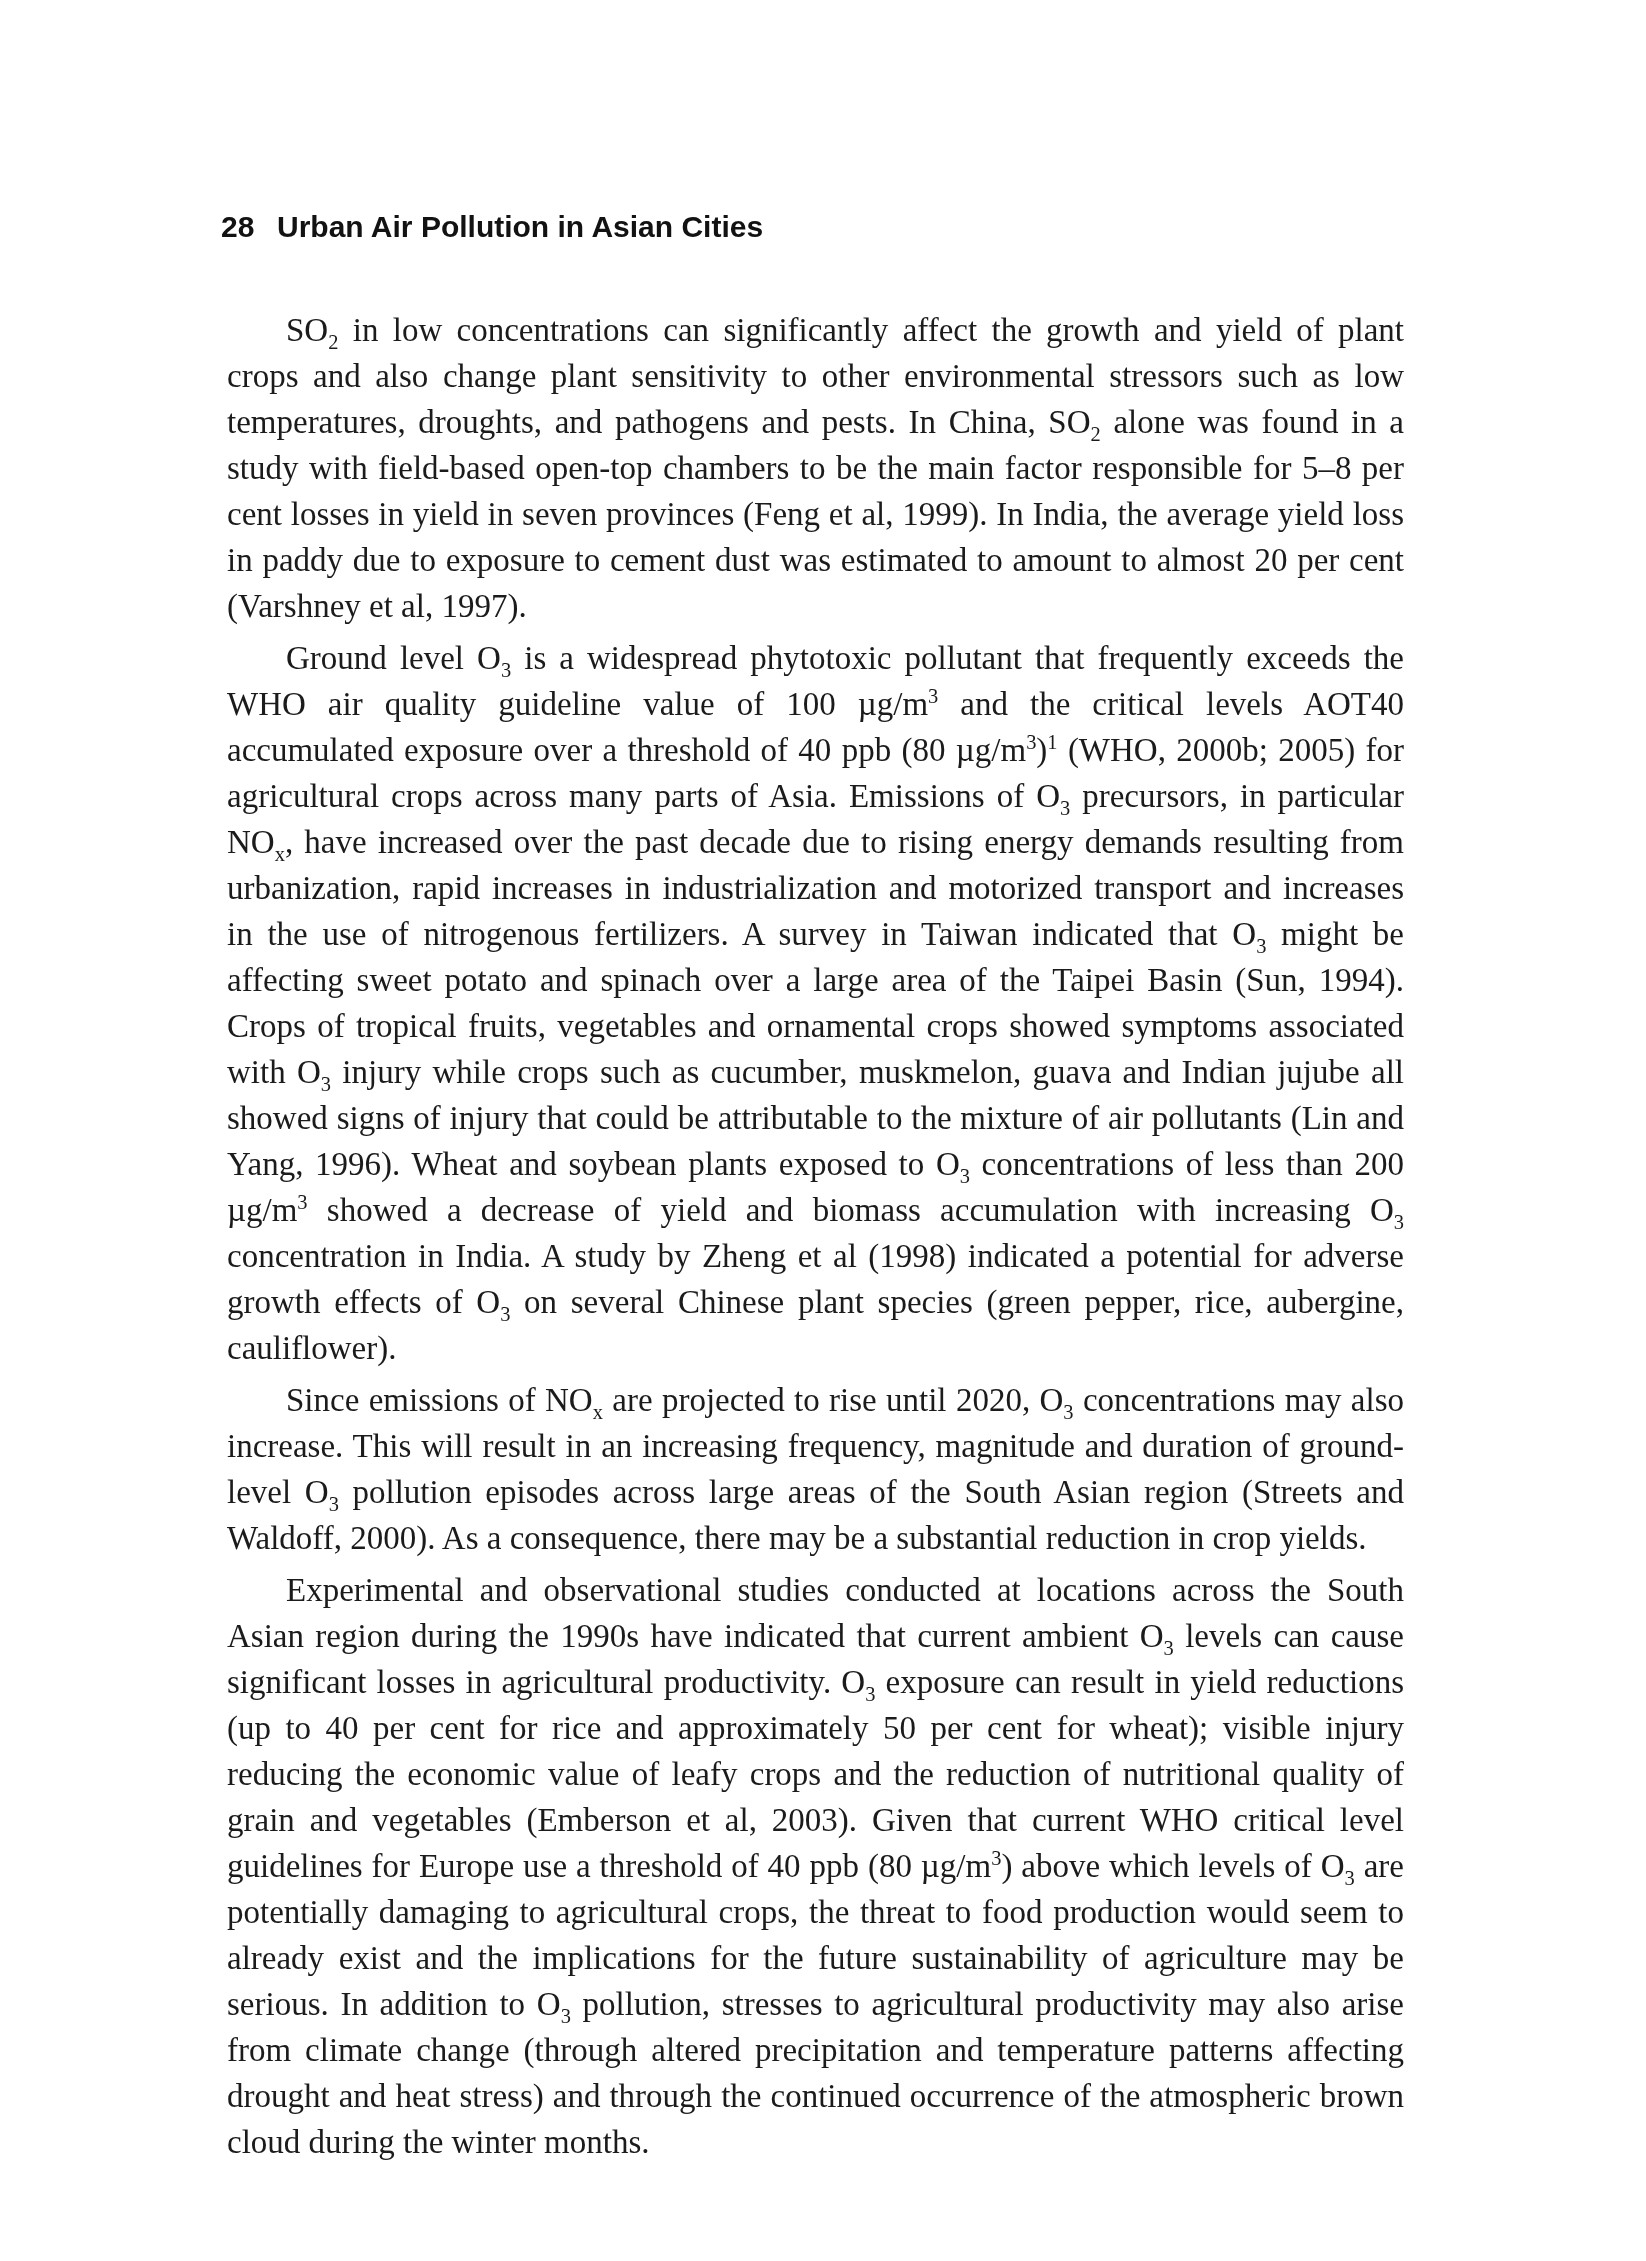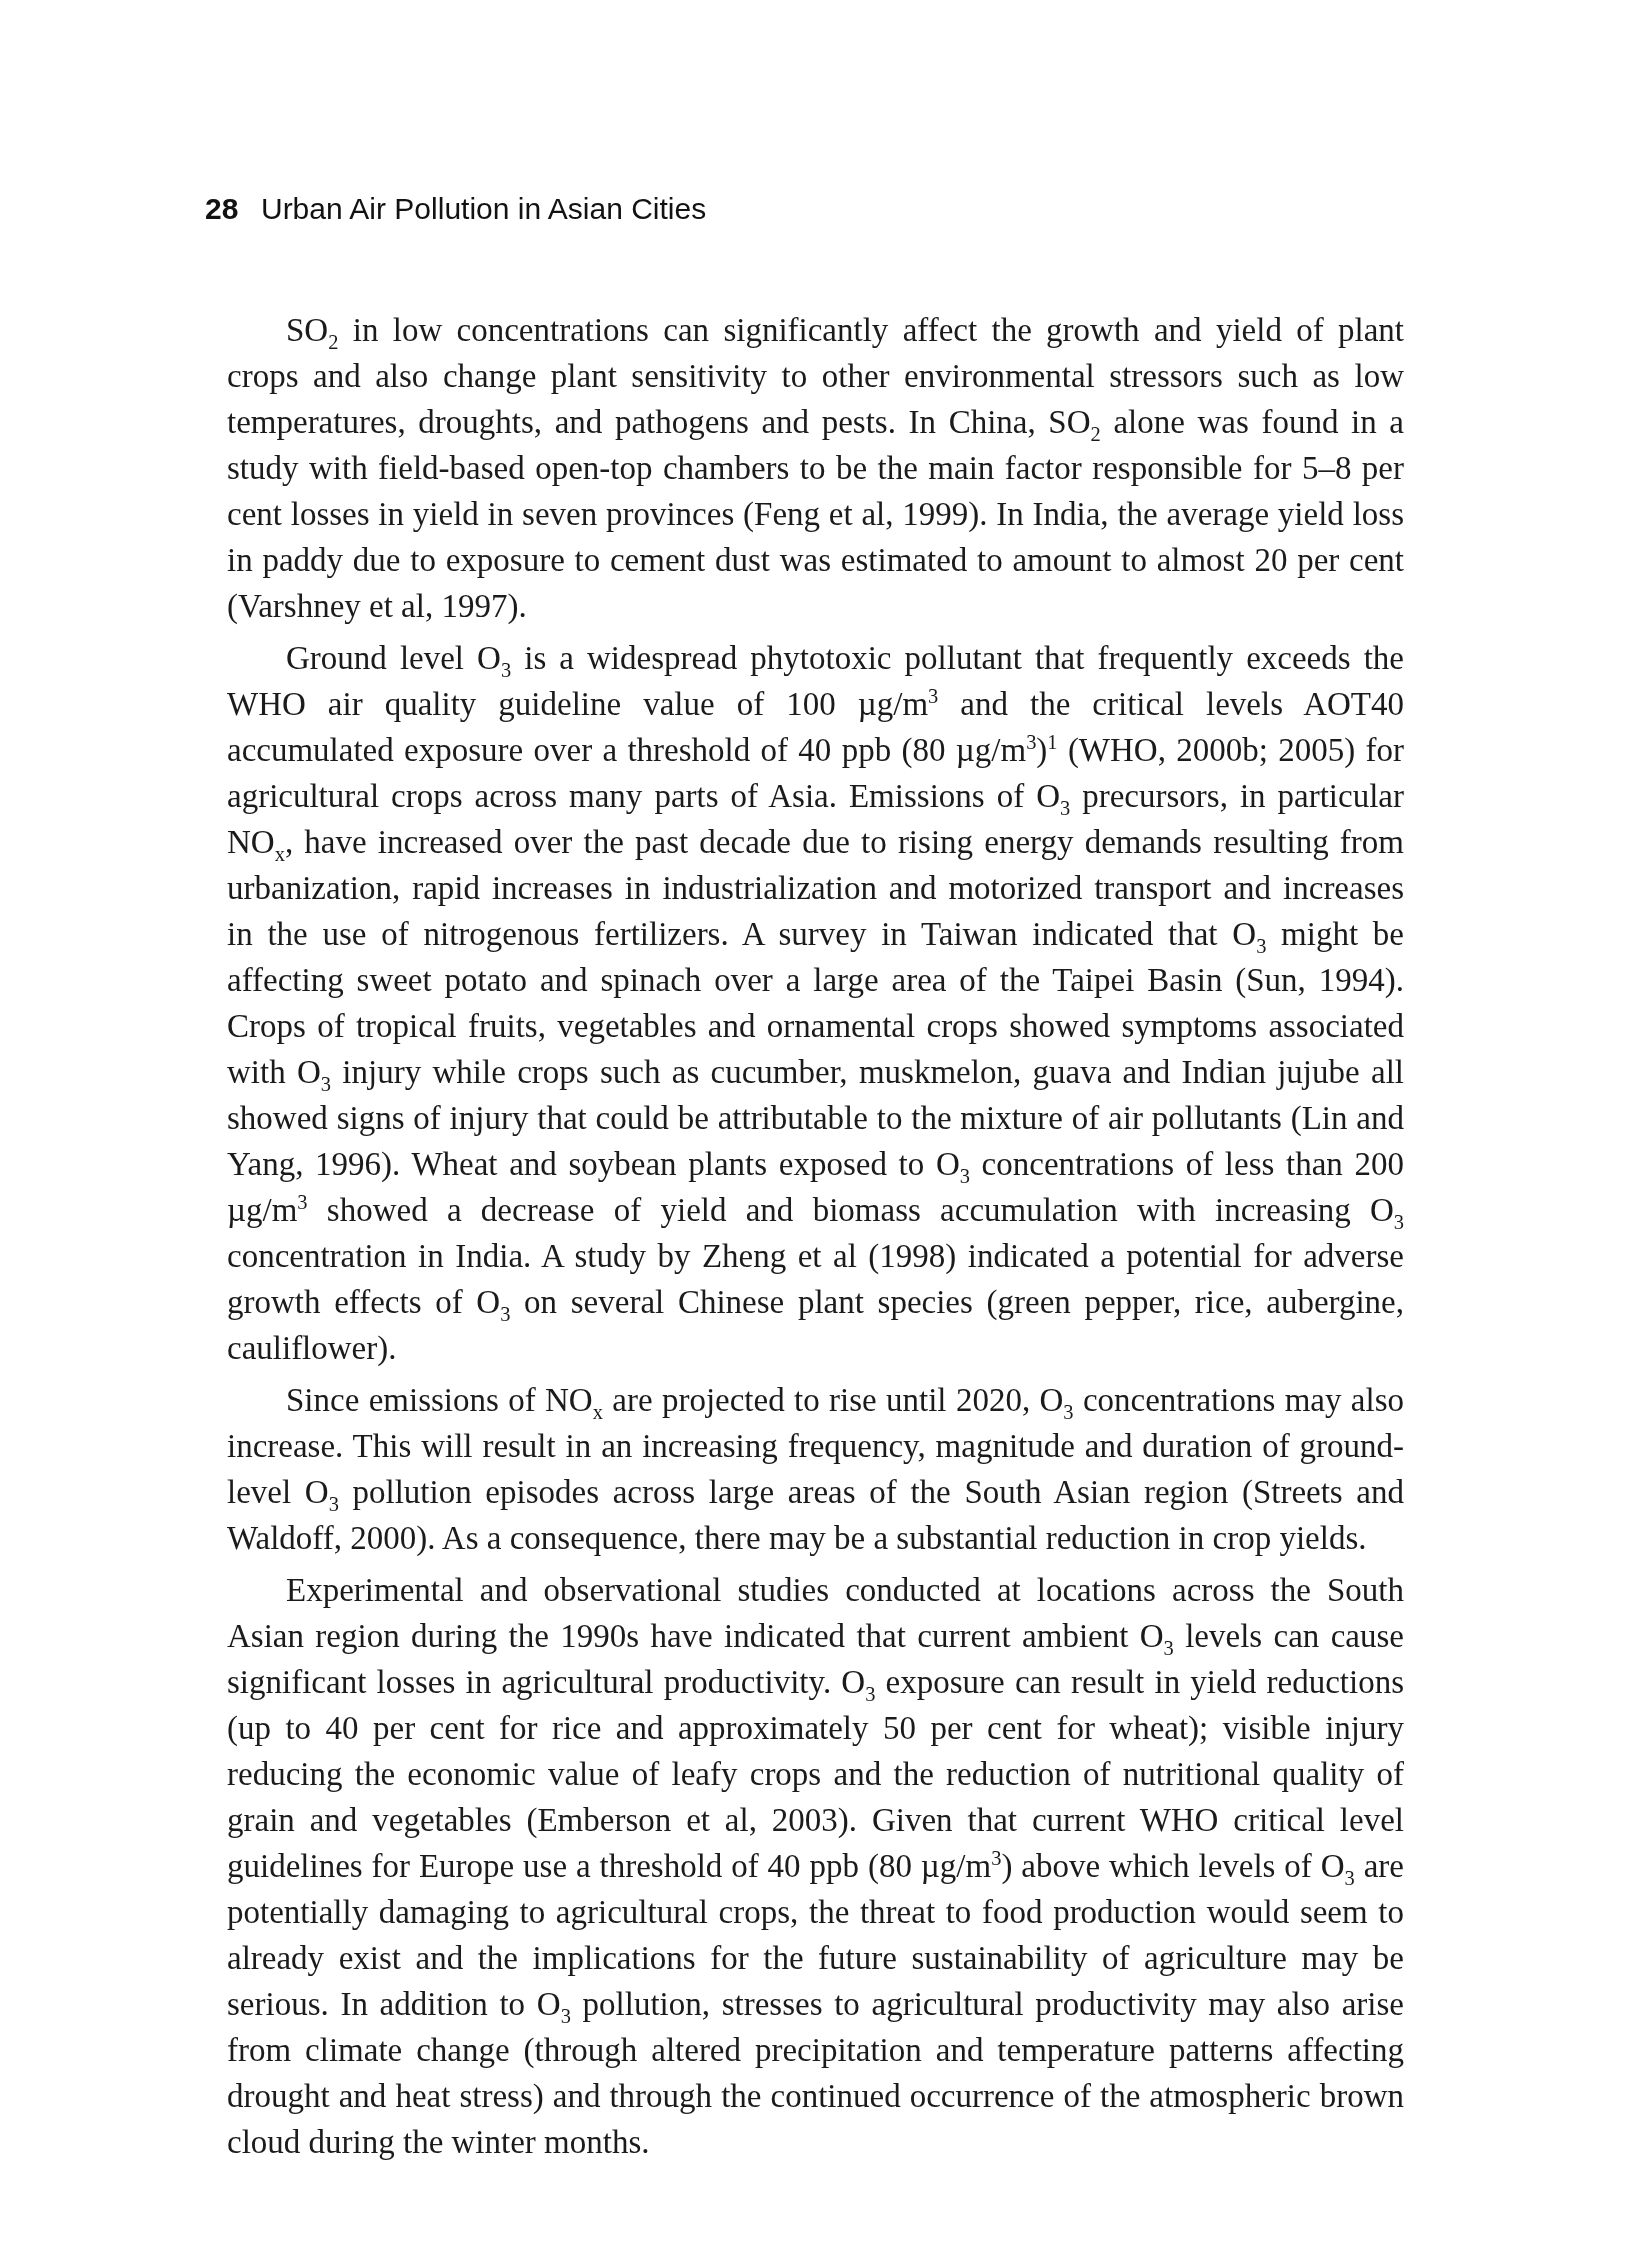--- a/index.html
+++ b/index.html
@@ -11,35 +11,36 @@
     position: relative;
     width: 1647px;
     height: 2261px;
     background: #ffffff;
     color: #1b1b1b;
     font-family: "Liberation Serif", serif;
     overflow: hidden;
   }
   .running-header {
     position: absolute;
-    left: 205px;
+    left: 221px;
     top: 194px;
     display: flex;
     align-items: baseline;
     gap: 22.6px;
     font-family: "Liberation Sans", sans-serif;
     font-size: 30px;
     line-height: 1;
     color: #121212;
   }
   .running-header .page-num {
     font-weight: 700;
   }
   .running-header .running-title {
-    font-weight: 400;
+    font-weight: 700;
+    margin-top: 18px;
   }
   .body-text {
     position: absolute;
     left: 221px;
     top: 301px;
     width: 1189px;
     font-size: 33px;
     line-height: 46px;
     text-align: justify;
     color: #1b1b1b;

